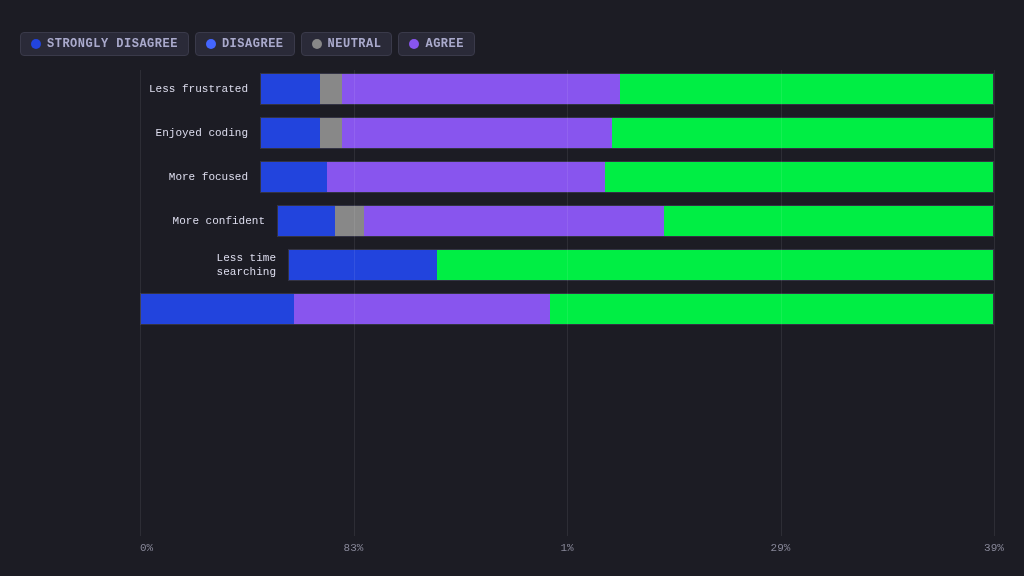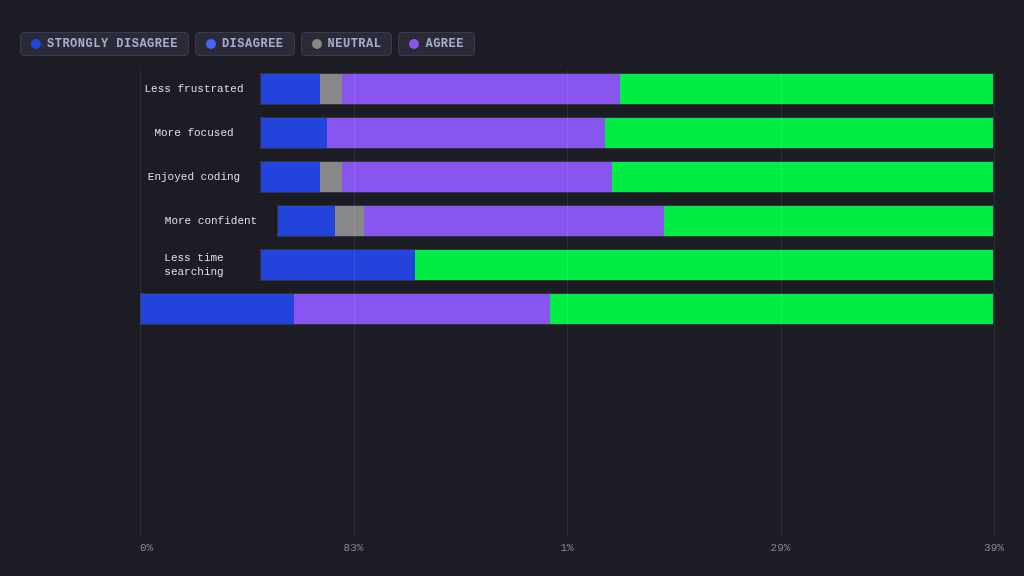--- a/index.html
+++ b/index.html
@@ -63,21 +63,21 @@
       text-transform: uppercase;
     }
     .chart-row {
       display: flex;
       align-items: center;
       height: 38px;
     }
     .row-label {
       width: 120px;
       min-width: 120px;
-      text-align: center;
+      text-align: right;
       padding-right: 12px;
       font-size: 11px;
       color: #ddddee;
       font-family: 'Courier New', Courier, monospace;
       line-height: 1.3;
     }
     .bar-container {
       flex: 1;
       height: 32px;
       display: flex;
@@ -164,46 +164,46 @@
       <div class="chart-row" style="display: flex; align-items: center; height: 38px; position: relative; z-index: 1;">
             <div class="row-label" style="white-space: pre-line;">Less frustrated</div>
             <div class="bar-container">
               <div class="bar-segment" style="width: 8%; background: rgb(34, 68, 221);"></div>
               <div class="bar-segment" style="width: 3%; background: rgb(136, 136, 136);"></div>
               <div class="bar-segment" style="width: 38%; background: rgb(136, 85, 238);"></div>
               <div class="bar-segment" style="width: 51%; background: rgb(0, 238, 68);"></div>
             </div>
           </div>
           <div class="chart-row" style="display: flex; align-items: center; height: 38px; position: relative; z-index: 1;">
-            <div class="row-label" style="white-space: pre-line;">More focused</div>
-            <div class="bar-container">
-              <div class="bar-segment" style="width: 9%; background: rgb(34, 68, 221);"></div>
-              <div class="bar-segment" style="width: 38%; background: rgb(136, 85, 238);"></div>
-              <div class="bar-segment" style="width: 53%; background: rgb(0, 238, 68);"></div>
-            </div>
-          </div>
-          <div class="chart-row" style="display: flex; align-items: center; height: 38px; position: relative; z-index: 1;">
             <div class="row-label" style="white-space: pre-line;">Enjoyed coding</div>
             <div class="bar-container">
               <div class="bar-segment" style="width: 8%; background: rgb(34, 68, 221);"></div>
               <div class="bar-segment" style="width: 3%; background: rgb(136, 136, 136);"></div>
               <div class="bar-segment" style="width: 37%; background: rgb(136, 85, 238);"></div>
               <div class="bar-segment" style="width: 52%; background: rgb(0, 238, 68);"></div>
             </div>
           </div>
+          <div class="chart-row" style="display: flex; align-items: center; height: 38px; position: relative; z-index: 1;">
+            <div class="row-label" style="white-space: pre-line;">More focused</div>
+            <div class="bar-container">
+              <div class="bar-segment" style="width: 9%; background: rgb(34, 68, 221);"></div>
+              <div class="bar-segment" style="width: 38%; background: rgb(136, 85, 238);"></div>
+              <div class="bar-segment" style="width: 53%; background: rgb(0, 238, 68);"></div>
+            </div>
+          </div>
           <div class="chart-row" style="display: flex; align-items: center; height: 38px; position: relative; z-index: 1; margin-left: 17px;">
             <div class="row-label" style="white-space: pre-line;">More confident</div>
             <div class="bar-container">
               <div class="bar-segment" style="width: 8%; background: rgb(34, 68, 221);"></div>
               <div class="bar-segment" style="width: 4%; background: rgb(136, 136, 136);"></div>
               <div class="bar-segment" style="width: 42%; background: rgb(136, 85, 238);"></div>
               <div class="bar-segment" style="width: 46%; background: rgb(0, 238, 68);"></div>
             </div>
           </div>
-          <div class="chart-row" style="display: flex; align-items: center; height: 38px; position: relative; z-index: 1;">
+          <div class="chart-row" style="display: flex; align-items: center; height: 38px; position: relative; z-index: 1; padding-left: 28px;">
             <div class="row-label" style="white-space: pre-line;">Less time
 searching</div>
             <div class="bar-container">
               <div class="bar-segment" style="width: 21%; background: rgb(34, 68, 221);"></div>
               <div class="bar-segment" style="width: 3%; background: rgb(0, 238, 68);"></div>
               <div class="bar-segment" style="width: 76%; background: rgb(0, 238, 68);"></div>
             </div>
           </div>
           <div class="chart-row" style="display: flex; align-items: center; height: 38px; position: relative; z-index: 1;">
             <div class="bar-container">

